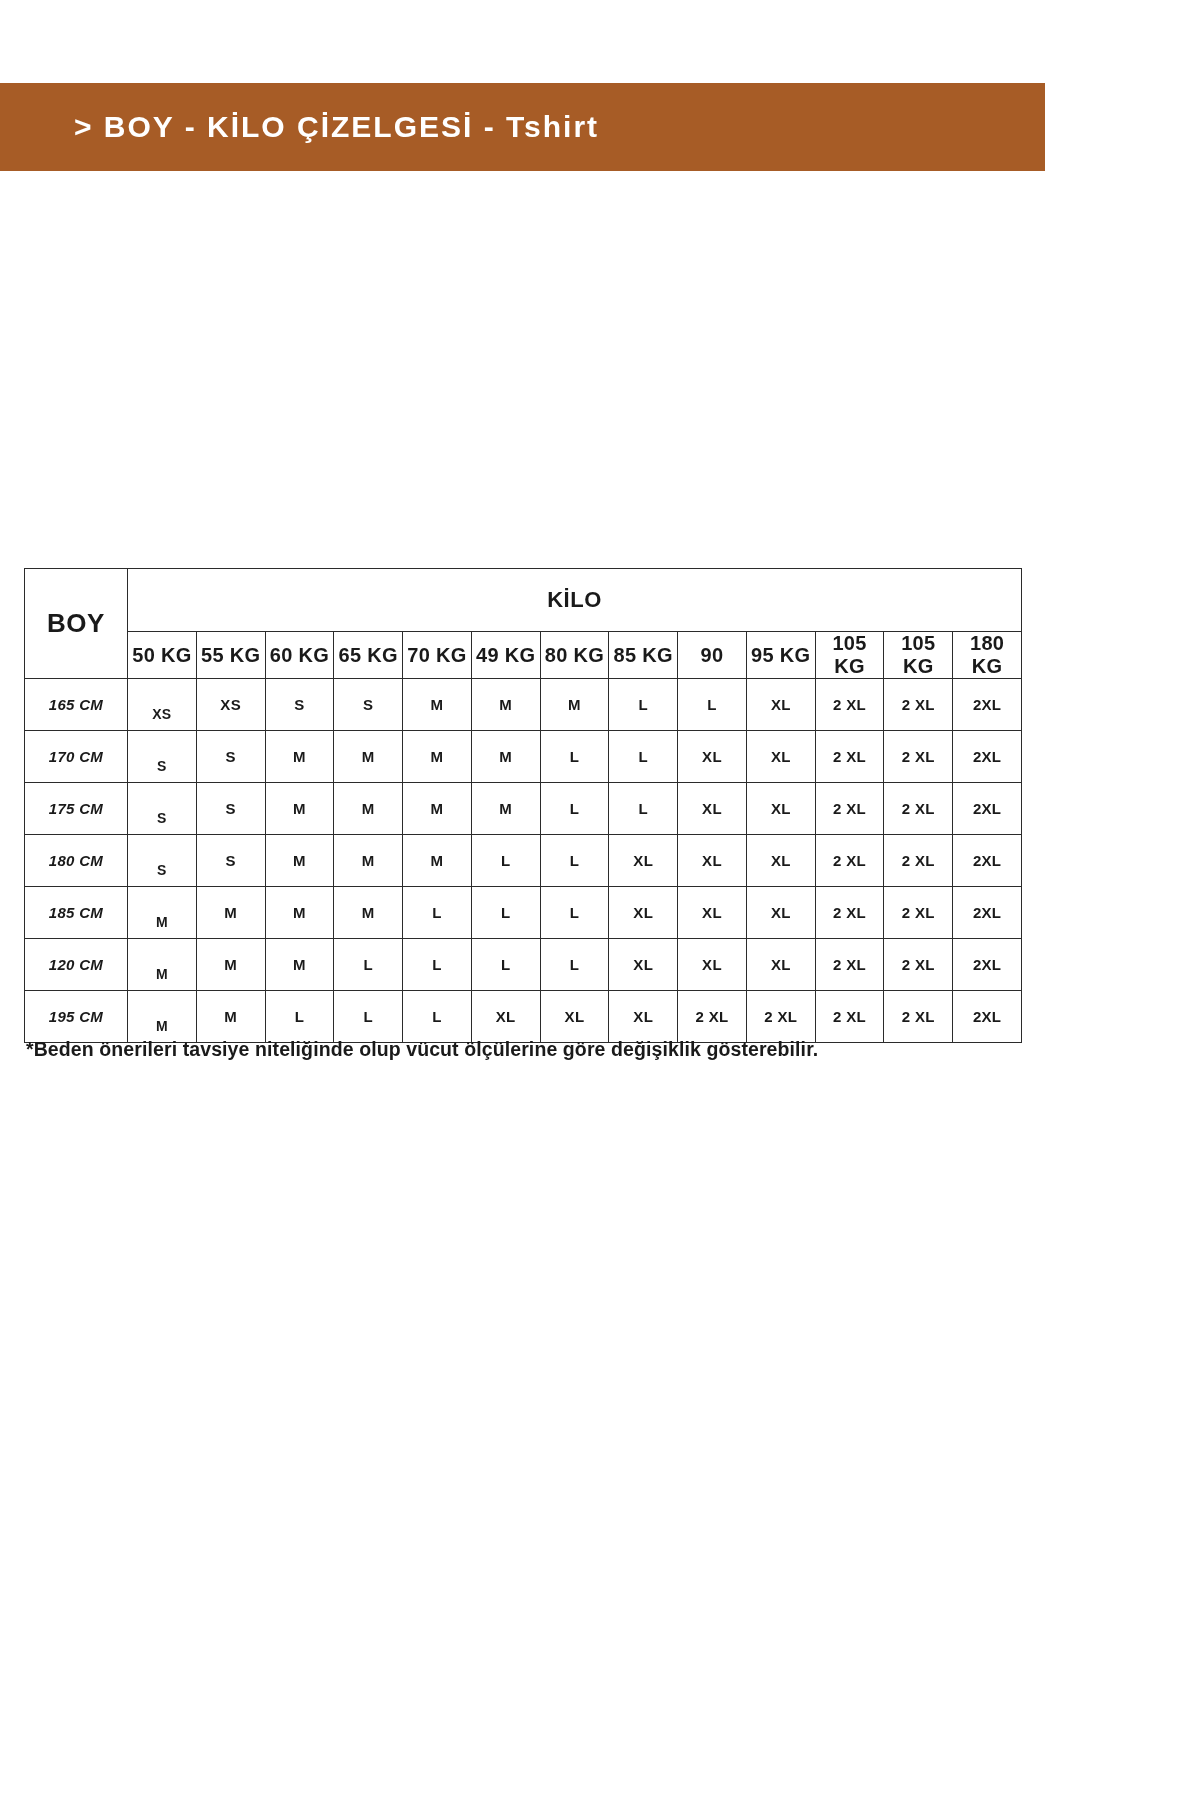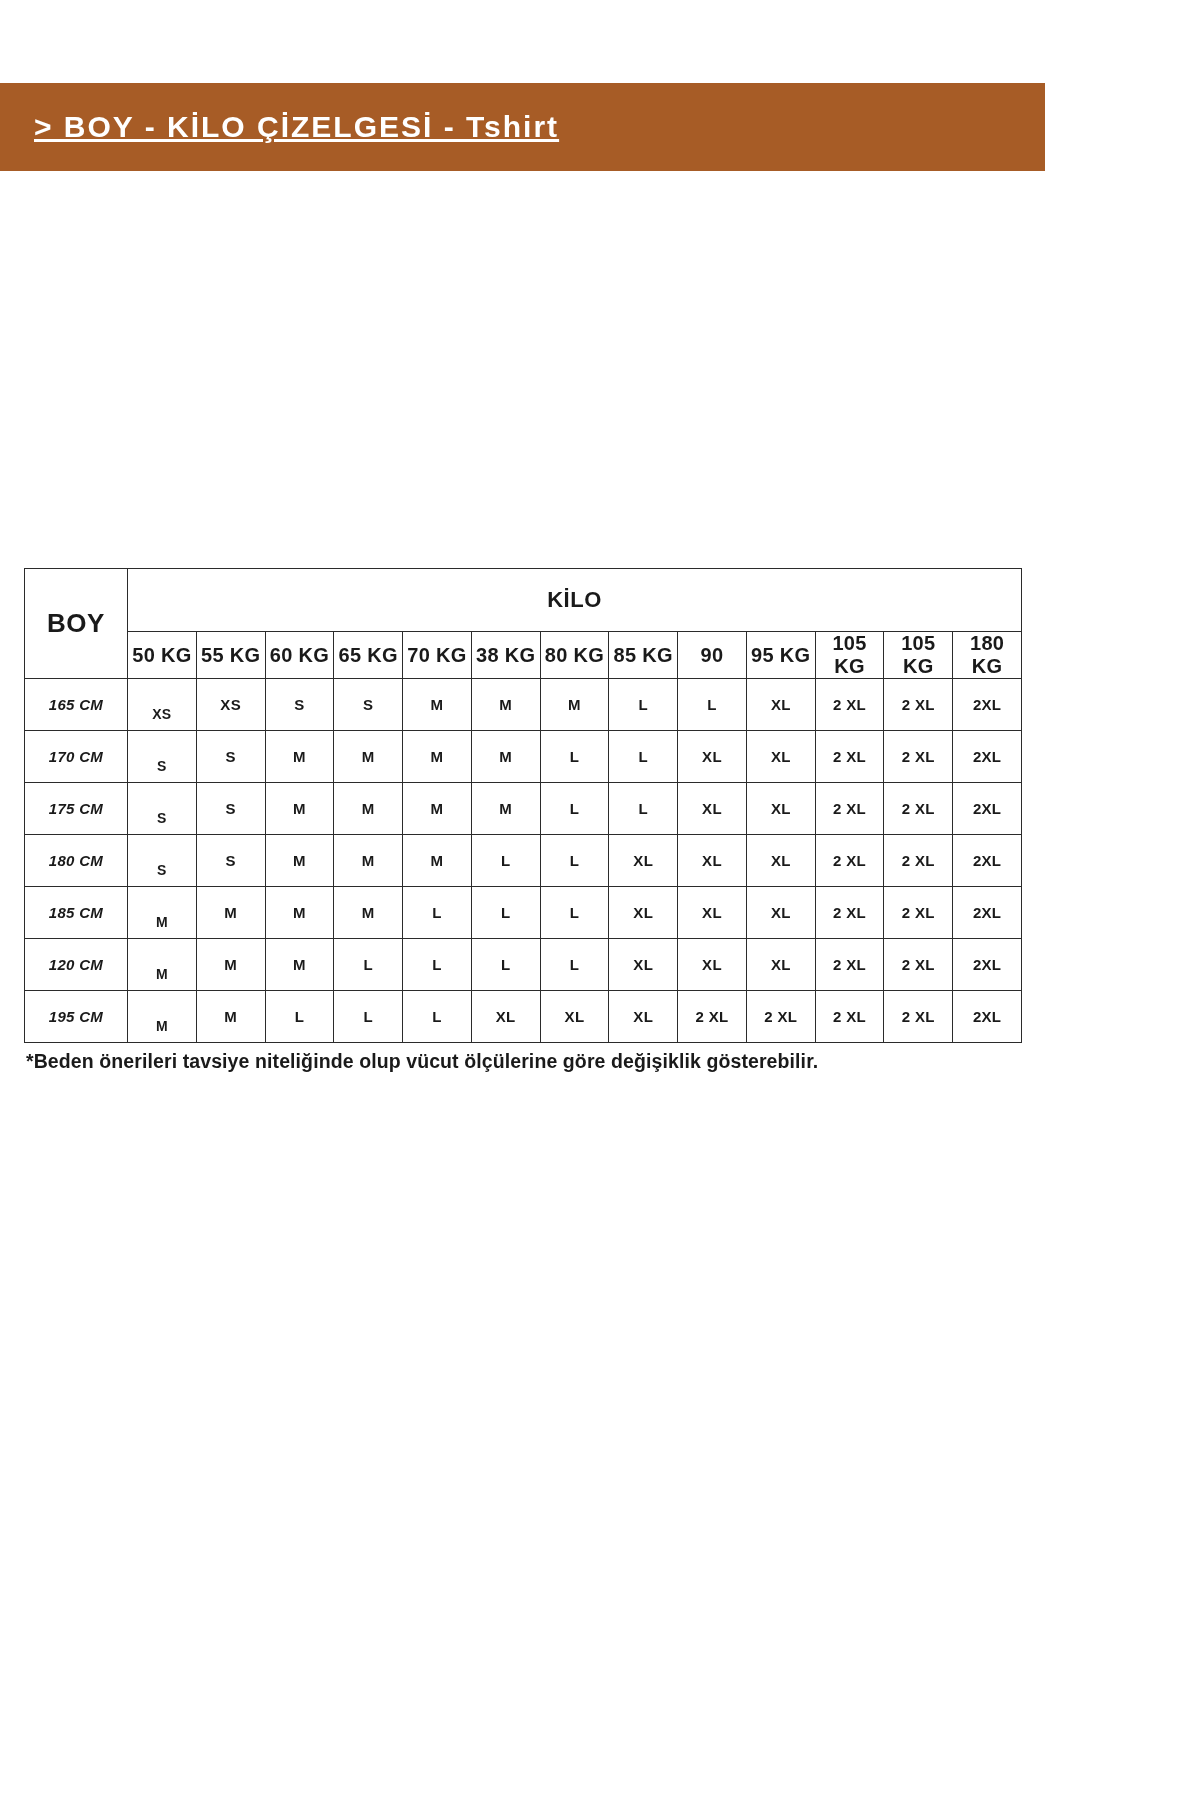--- a/index.html
+++ b/index.html
@@ -33,23 +33,22 @@
     height: 88px;
     background: #a75c26;
     display: flex;
     align-items: center;
   }
   .header-title {
     color: #ffffff;
     font-size: 30px;
     font-weight: bold;
     letter-spacing: 2px;
-    padding-left: 34px;
+    padding-left: 74px;
     white-space: nowrap;
-    text-decoration: underline;
   }
 
   
   .table-wrap {
     position: absolute;
     left: 24px;
     top: 568px;
     width: 998px;
   }
   table.size-table {
@@ -105,21 +104,20 @@
   .footnote {
     position: absolute;
     left: 26px;
     top: 1038px;
     width: 1000px;
     font-size: 19.5px;
     font-weight: bold;
     color: #1a1a1a;
     letter-spacing: 0.1px;
     white-space: nowrap;
-    margin-top: 12px;
   }
 </style>
 </head>
 <body>
 
 <div class="page">
 
   <div class="header-bar">
     <div class="header-title">&gt; BOY - KİLO ÇİZELGESİ - Tshirt</div>
   </div>
@@ -130,21 +128,21 @@
           <tr>
             <th class="cell-boy-head" rowspan="2">BOY</th>
             <th class="cell-kilo-head" colspan="13">KİLO</th>
           </tr>
           <tr>
             <th class="col-head">50 KG</th>
             <th class="col-head">55 KG</th>
             <th class="col-head">60 KG</th>
             <th class="col-head">65 KG</th>
             <th class="col-head">70 KG</th>
-            <th class="col-head">38 KG</th>
+            <th class="col-head">49 KG</th>
             <th class="col-head">80 KG</th>
             <th class="col-head">85 KG</th>
             <th class="col-head">90</th>
             <th class="col-head">95 KG</th>
             <th class="col-head">105 KG</th>
             <th class="col-head">105 KG</th>
             <th class="col-head">180 KG</th>
           </tr>
           <tr>
             <td class="row-head">165 CM</td>

